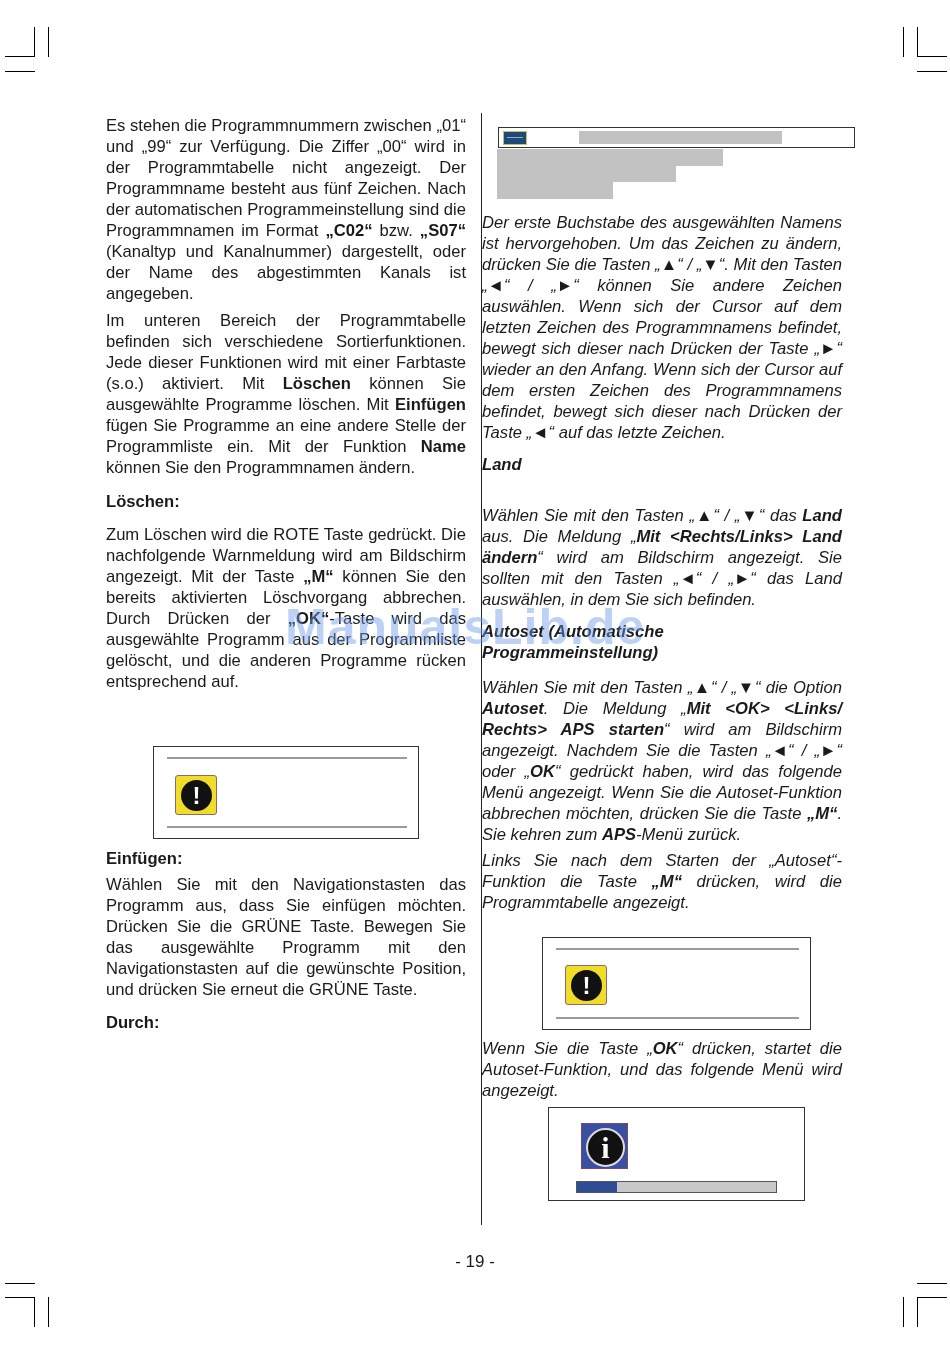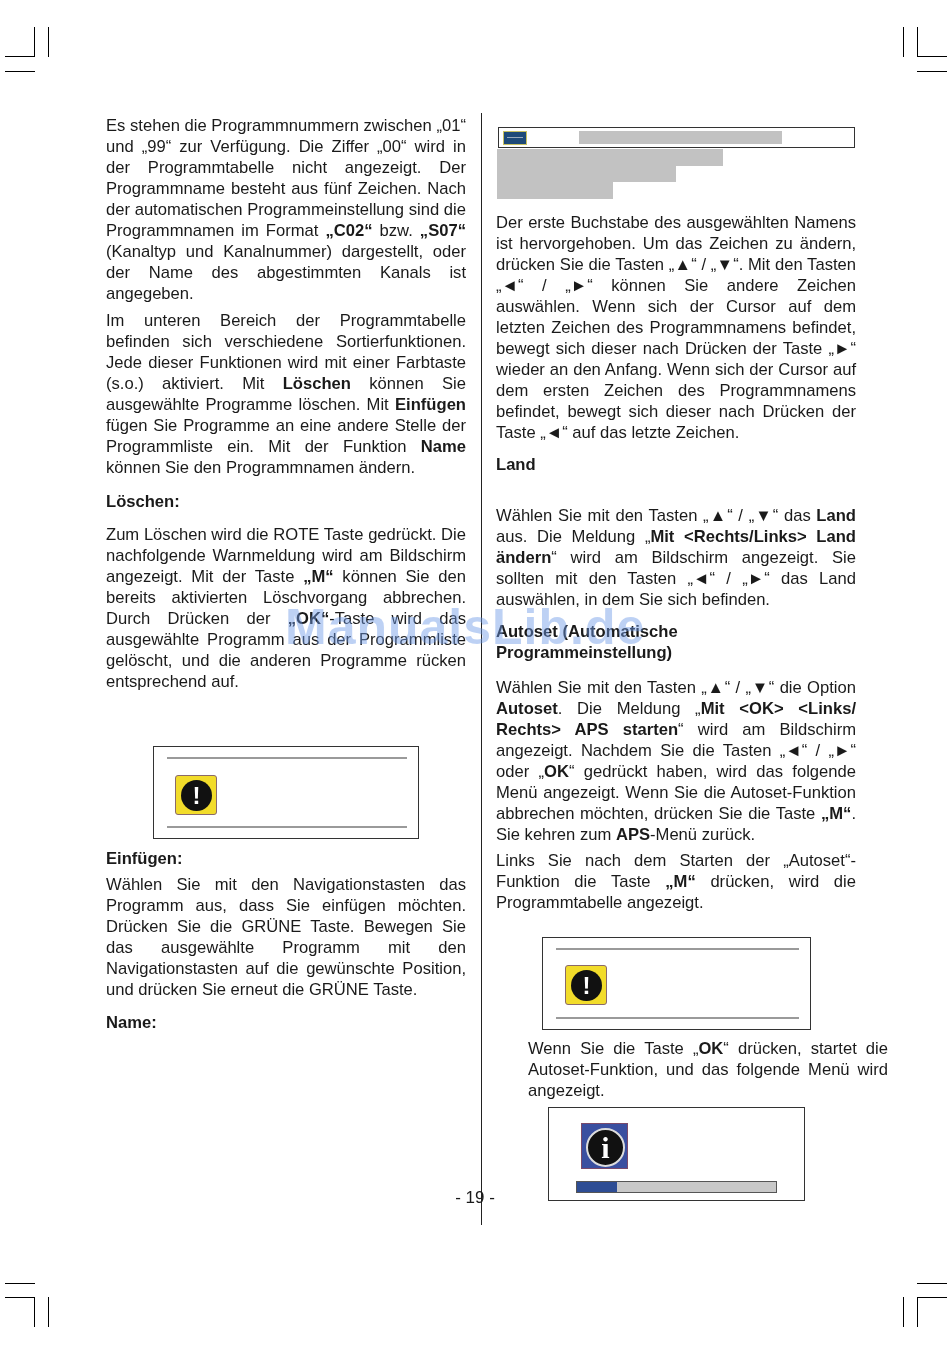--- a/index.html
+++ b/index.html
@@ -3,23 +3,23 @@
 <meta charset="utf-8">
 <style>
   html, body { margin:0; padding:0; background:#ffffff; }
   body { width:950px; height:1354px; position:relative; overflow:hidden;
          font-family:"Liberation Sans", sans-serif; color:#1a1a1a; }
   .crop { position:absolute; background:#000; }
   .col { position:absolute; width:360px; font-size:16.6px; line-height:21px; }
   .col p { margin:0; text-align:justify; }
   .col h3 { margin:0; font-size:16.6px; font-weight:bold; }
   .left { left:106px; top:115px; }
-  .right { left:496px; top:207px; }
+  .right { left:482px; top:207px;font-style:italic; }
   .divider { position:absolute; left:481px; top:113px; width:1px; height:1112px; background:#222; }
-  .pagenum { position:absolute; left:0; width:950px; top:1188px; text-align:center; font-size:17px; }
+  .pagenum { position:absolute; left:0; width:950px; top:1252px; text-align:center; font-size:17px; }
   b { font-weight:bold; }
   .dialog { position:absolute; background:#fff; border:1px solid #333; box-sizing:border-box; }
   .hr { position:absolute; height:2px; background:#9a9a9a; }
   .warn { position:absolute; width:42px; height:40px; background:#f2dc2a; border:1px solid #8a6a6a; box-sizing:border-box; border-radius:3px; }
   .warn .disc { position:absolute; left:5px; top:4px; width:31px; height:31px; border-radius:50%; background:#111; color:#fff; text-align:center; font-weight:bold; font-size:24px; line-height:31px; }
   .info { position:absolute; width:47px; height:46px; background:#3a4fa0; border:1px solid #7a4a6a; box-sizing:border-box; }
   .info .disc { position:absolute; left:4px; top:4px; width:35px; height:35px; border-radius:50%; background:#111; border:2px solid #ddd; color:#fff; text-align:center; font-weight:bold; font-size:30px; line-height:35px; font-family:"Liberation Serif", serif; }
   .progress { position:absolute; height:12px; background:#c8c8c8; border:1px solid #555; box-sizing:border-box; }
   .progress .fill { height:100%; background:#2e4d94; }
   .namebox { position:absolute; left:498px; top:127px; width:357px; height:21px; border:1px solid #333; box-sizing:border-box; background:#fff; }
@@ -61,21 +61,21 @@
   <div class="hr" style="left:13px;top:10px;width:240px;"></div>
   <div class="warn" style="left:21px;top:28px;">
       <div class="disc">!</div>
     </div>
   <div class="hr" style="left:13px;top:79px;width:240px;"></div>
 </div>
 
 <div class="col left" style="top:848px;">
   <h3>Einfügen:</h3>
   <p style="margin-top:5px;">Wählen Sie mit den Navigationstasten das Programm aus, dass Sie einfügen möchten. Drücken Sie die GRÜNE Taste. Bewegen Sie das ausgewählte Programm mit den Navigationstasten auf die gewünschte Position, und drücken Sie erneut die GRÜNE Taste.</p>
-  <h3 style="margin-top:12px;">Name:</h3>
+  <h3 style="margin-top:12px;">Durch:</h3>
 </div>
 
 <div class="namebox">
   <div class="nameicon"></div>
   <div class="graybar" style="left:80px;top:3px;width:203px;height:13px;"></div>
 </div>
 <div class="graybar" style="left:497px;top:149px;width:226px;height:17px;"></div>
 <div class="graybar" style="left:497px;top:166px;width:179px;height:16px;"></div>
 <div class="graybar" style="left:497px;top:182px;width:116px;height:17px;"></div>
 
@@ -89,21 +89,21 @@
 </div>
 
 <div class="dialog" style="left:542px;top:937px;width:269px;height:93px;">
   <div class="hr" style="left:13px;top:10px;width:243px;"></div>
   <div class="warn" style="left:22px;top:27px;">
       <div class="disc">!</div>
     </div>
   <div class="hr" style="left:13px;top:79px;width:243px;"></div>
 </div>
 
-<div class="col right" style="top:1038px;margin-left:32px;">
+<div class="col right" style="top:1038px;">
   <p><span>Wenn Sie die Taste „</span><b>OK</b><span>“ drücken, startet die Autoset-Funktion, und das folgende Menü wird angezeigt.</span></p>
 </div>
 
 <div class="dialog" style="left:548px;top:1107px;width:257px;height:94px;">
   <div class="info" style="left:32px;top:15px;">
       <div class="disc">i</div>
     </div>
   <div class="progress" style="left:27px;top:73px;width:201px;">
     <div class="fill" id="progress-fill" style="width: 20%;"></div>
   </div>

